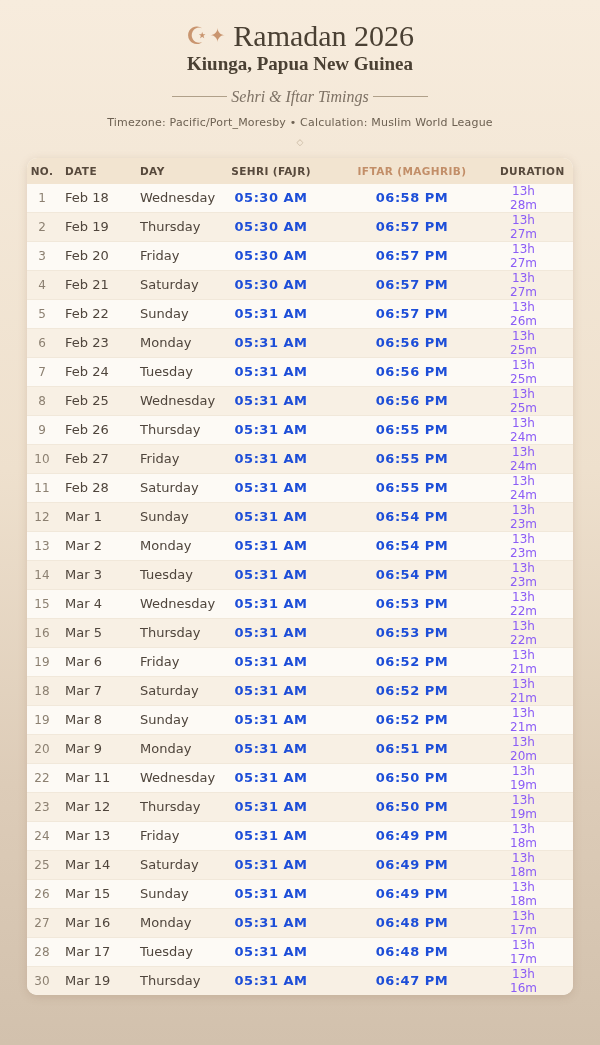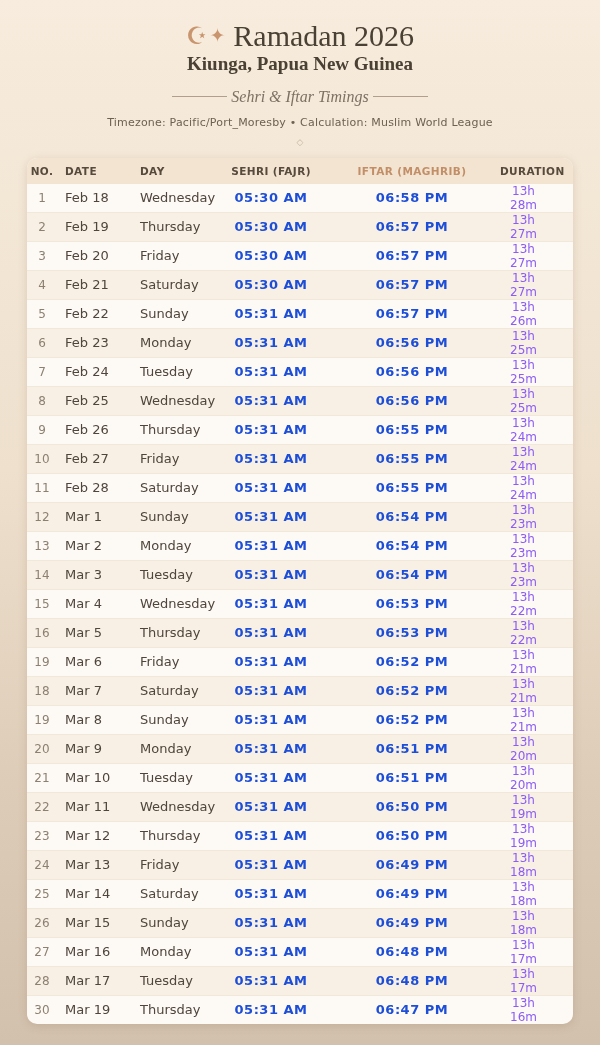--- a/index.html
+++ b/index.html
@@ -255,28 +255,20 @@
     </tr>
           <tr>
       <td class="no">20</td>
       <td class="l pd8">Mar 9</td>
       <td class="l pd6">Monday</td>
       <td class="c sehri">05:31 AM</td>
       <td class="c iftar">06:51 PM</td>
       <td class="c dur pr">13h 20m</td>
     </tr>
           <tr>
-      <td class="no">21</td>
-      <td class="l pd8">Mar 10</td>
-      <td class="l pd6">Tuesday</td>
-      <td class="c sehri">05:31 AM</td>
-      <td class="c iftar">06:51 PM</td>
-      <td class="c dur pr">13h 20m</td>
-    </tr>
-          <tr>
       <td class="no">22</td>
       <td class="l pd8">Mar 11</td>
       <td class="l pd6">Wednesday</td>
       <td class="c sehri">05:31 AM</td>
       <td class="c iftar">06:50 PM</td>
       <td class="c dur pr">13h 19m</td>
     </tr>
           <tr>
       <td class="no">23</td>
       <td class="l pd8">Mar 12</td>

